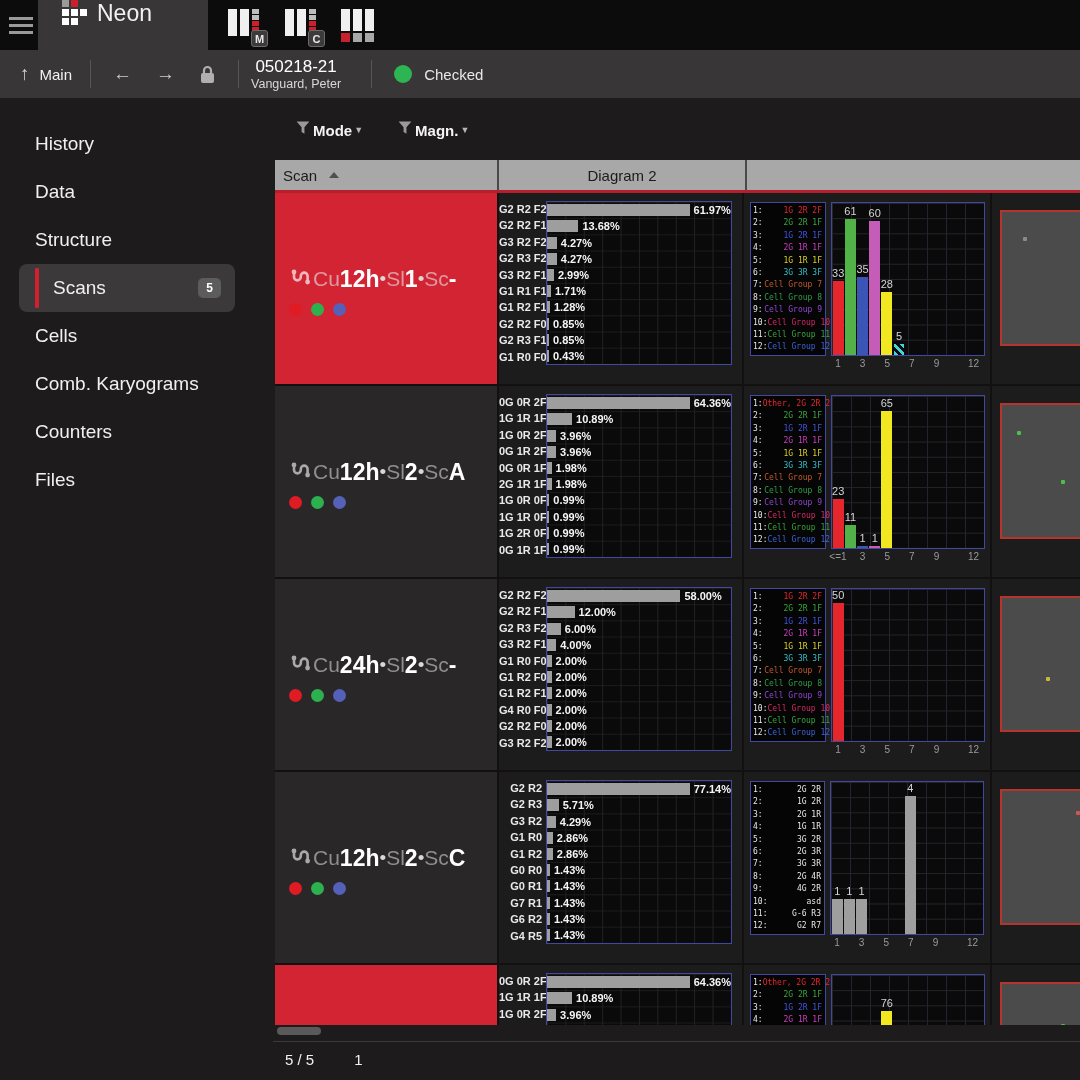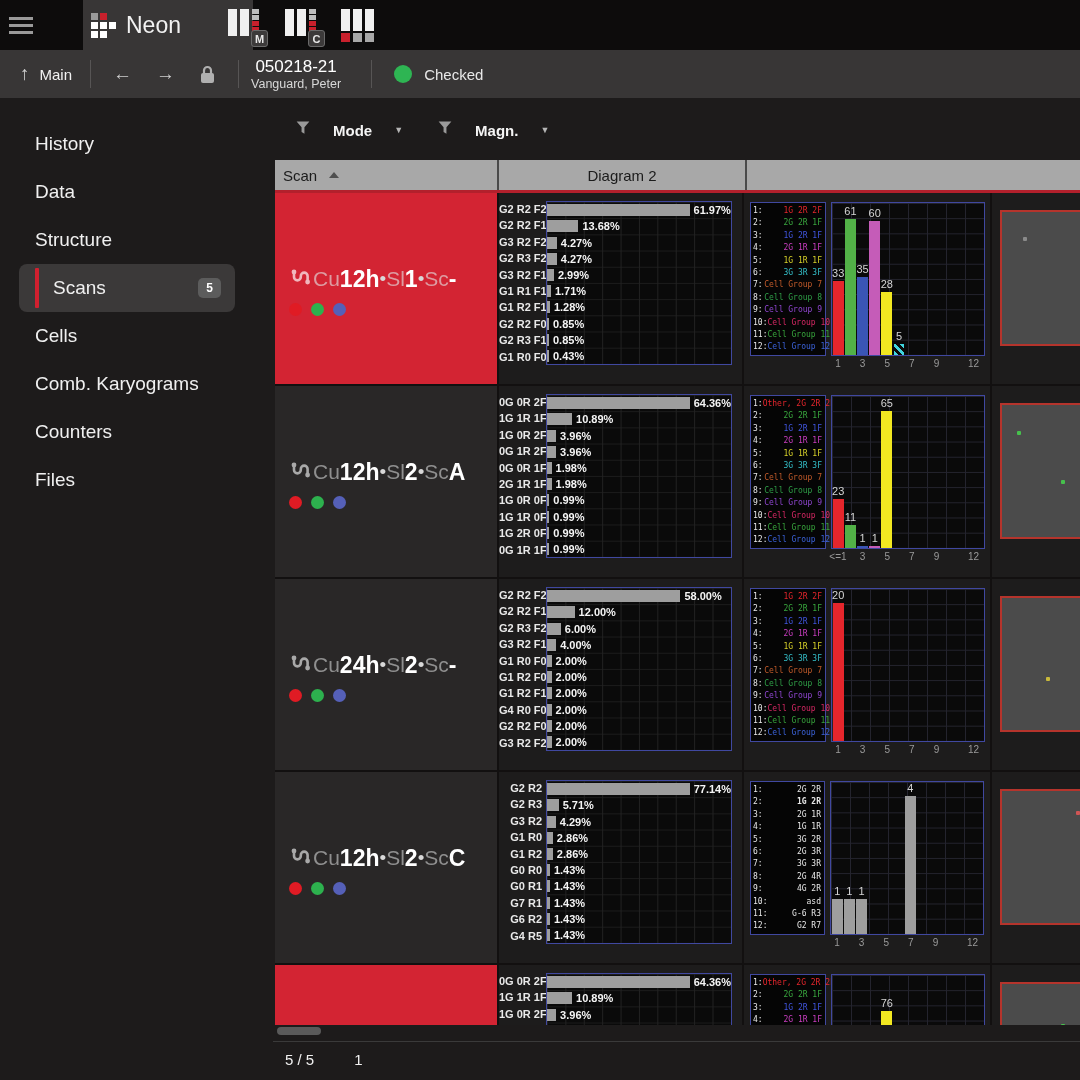--- a/index.html
+++ b/index.html
@@ -5,21 +5,21 @@
   * { box-sizing: border-box; margin: 0; padding: 0; }
   html,body { width:1080px; height:1080px; background:#1d1b1b; overflow:hidden;
               font-family:"Liberation Sans", sans-serif; }
 
   
   #topbar { position:absolute; left:0; top:0; width:1080px; height:50px; background:#0d0c0c; }
   #hamburger { position:absolute; left:9px; top:17px; width:24px; height:17px; display:flex;
                flex-direction:column; justify-content:space-between; cursor:pointer; }
   #hamburger i { display:block; height:3px; background:#9a9a9a; }
   #tab-neon { position:absolute; left:38px; top:0; width:170px; height:50px; background:#383636;
-              display:flex; align-items:center; gap:10px; padding-left:8px;margin-left:45px; }
+              display:flex; align-items:flex-start; gap:10px; padding-left:24px; }
   .neon-logo { width:25px; height:25px; display:grid; grid-template-columns:repeat(3,7px);
                grid-template-rows:repeat(3,7px); gap:2px; }
   .neon-logo i { display:block; }
   #tab-neon .title { color:#f2f2f2; font-size:23px; }
   .kicon { position:absolute; top:9px; width:38px; height:34px; }
   .kicon .bar { position:absolute; top:0; width:9px; height:27px; background:#f0f0f0; }
   .kicon .minis { position:absolute; top:0; left:24px; width:7px; }
   .kicon .minis i { display:block; width:7px; height:5px; margin-bottom:1px; }
   .kicon .badge { position:absolute; right:-2px; bottom:-4px; width:17px; height:17px;
                   background:#3c3a3a; border:1px solid #6a6a6a; border-radius:3px; color:#e8e8e8;
@@ -44,21 +44,21 @@
   #sidebar { position:absolute; left:0; top:98px; width:255px; height:982px; background:#1d1b1b; padding-top:22px; }
   .sb-item { height:48px; display:flex; align-items:center; padding-left:35px; color:#f0f0f0;
              font-size:19px; cursor:pointer; position:relative; }
   .sb-item.sel { background:#3b3939; border-radius:8px; margin:0 20px 0 19px; padding-left:16px; }
   .sb-item.sel .accent { width:4px; height:40px; background:#d1202f; margin-right:14px; border-radius:1px; }
   .sb-badge { margin-left:auto; margin-right:14px; background:#5c5c5c; color:#fff; font-size:12px;
               font-weight:bold; padding:3px 8px; border-radius:5px; }
 
   
   #filterbar { position:absolute; left:295px; top:120px; display:flex; gap:34px; }
-  .filter-btn { display:inline-flex; align-items:center; gap:22px; cursor:pointer; }
+  .filter-btn { display:inline-flex; align-items:center; gap:2px; cursor:pointer; }
   .filter-btn .lbl { color:#f4f4f4; font-size:15px; font-weight:bold; }
   .filter-btn .caret { color:#b5b5b5; font-size:9px; }
 
   
   #tablewrap { position:absolute; left:275px; top:160px; width:805px; height:865px; overflow:hidden; }
   #tableinner { width:1240px; }
   #thead { display:flex; height:33px; background:#a8a8a8; border-bottom:3px solid #b3202c; }
   .th { display:flex; align-items:center; justify-content:center; color:#1b1b1b; font-size:15px;
         border-left:2px solid #4a4a4a; cursor:pointer; }
   .th:first-child { border-left:none; justify-content:flex-start; padding-left:8px; }
@@ -721,21 +721,21 @@
                   <span class="v" style="color: rgb(55, 163, 60);">Cell Group 11</span>
                 </div>
                 <div class="d2-lrow">
                   <span class="n">12:</span>
                   <span class="v" style="color: rgb(59, 98, 216);">Cell Group 12</span>
                 </div>
               </div>
               <div class="d2-chartcol">
                 <div class="d2-box">
                   <div class="d2-bar" style="left: 0.5%; width: 7.2%; height: 90.9091%; background: rgb(229, 38, 44);"></div>
-                  <div class="d2-blabel" style="left: 4.1%; bottom: calc(90.9091% + 2px);">20</div>
+                  <div class="d2-blabel" style="left: 4.1%; bottom: calc(90.9091% + 2px);">50</div>
                 </div>
                 <div class="d2-ticks">
                   <span class="d2-tick" style="left: 4.5%;">1</span>
                   <span class="d2-tick" style="left: 20.5%;">3</span>
                   <span class="d2-tick" style="left: 36.5%;">5</span>
                   <span class="d2-tick" style="left: 52.5%;">7</span>
                   <span class="d2-tick" style="left: 68.5%;">9</span>
                   <span class="d2-tick" style="left: 92.5%;">12</span>
                 </div>
               </div>
@@ -832,21 +832,21 @@
           </div>
           <div class="cell" style="width: 248px;">
             <div class="d2-wrap">
               <div class="d2-legend">
                 <div class="d2-lrow">
                   <span class="n">1:</span>
                   <span class="v" style="color: rgb(232, 232, 232);">2G 2R</span>
                 </div>
                 <div class="d2-lrow">
                   <span class="n">2:</span>
-                  <span class="v" style="color: rgb(232, 232, 232); font-weight: bold;">1G 2R</span>
+                  <span class="v" style="color: rgb(232, 232, 232);">1G 2R</span>
                 </div>
                 <div class="d2-lrow">
                   <span class="n">3:</span>
                   <span class="v" style="color: rgb(232, 232, 232);">2G 1R</span>
                 </div>
                 <div class="d2-lrow">
                   <span class="n">4:</span>
                   <span class="v" style="color: rgb(232, 232, 232);">1G 1R</span>
                 </div>
                 <div class="d2-lrow">

